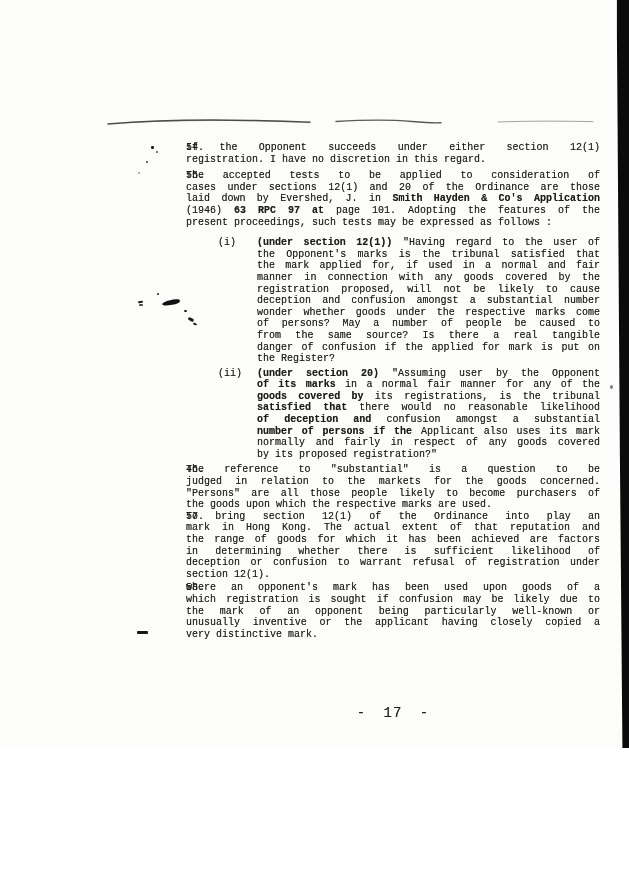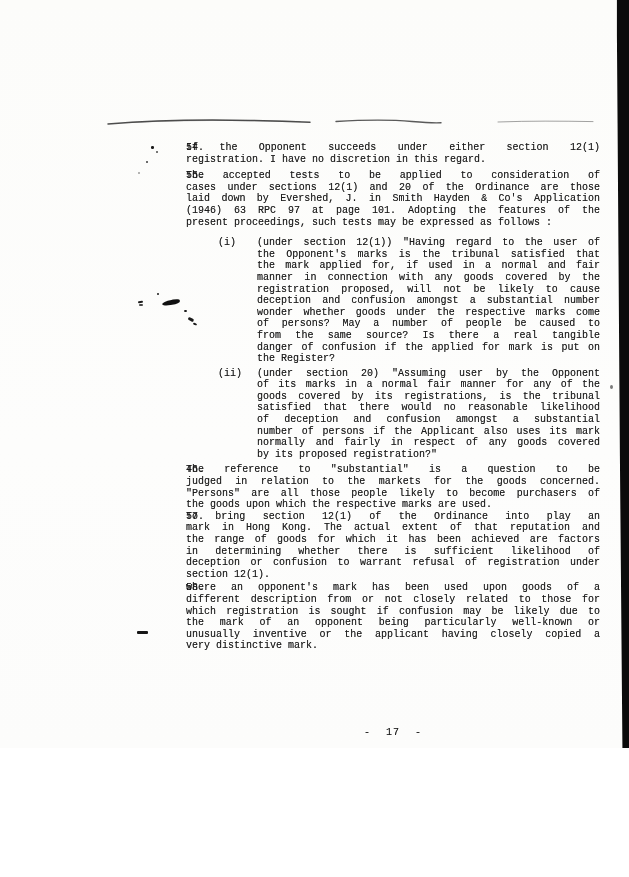--- a/index.html
+++ b/index.html
@@ -25,30 +25,30 @@
     font-size:10px;line-height:11.6px;color:#1c1c1c;
     text-shadow:0 0 0.5px rgba(25,25,25,.55);
   }
   .block{position:relative;}
   .block .marker{position:absolute;top:0;left:0;}
   .para > .line:first-child{text-indent:48px;}
   .item{padding-left:71px;}
   .item .marker{left:32px;}
   .line{text-align:justify;text-align-last:justify;}
   .line.last{text-align-last:left;}
-  .b{font-weight:normal;margin-top:14px;}
+  .b{font-weight:bold;margin-top:14px;}
   .textblock .block:nth-child(2){margin-top:5px;}
   .textblock .block:nth-child(3){margin-top:9px;}
   .textblock .block:nth-child(4){margin-top:3px;}
   .textblock .block:nth-child(5){margin-top:4px;}
   .textblock .block:nth-child(6){}
   .textblock .block:nth-child(7){margin-top:2px;font-family:Liberation Mono, monospace;}
   .pagenum{
-    position:absolute;left:186px;top:727px;width:414px;text-align:center;
-    font-size:10px;color:#1c1c1c;word-spacing:8px;letter-spacing:1px;
+    position:absolute;left:186px;top:705px;width:414px;text-align:center;
+    font-size:14px;color:#1c1c1c;word-spacing:8px;letter-spacing:1px;
     text-shadow:0 0 0.5px rgba(25,25,25,.5);
   }
   
   .mark{position:absolute;background:#1a1a1a;border-radius:50%;}
   .sp1{left:151px;top:146px;width:2.5px;height:2.5px;}
   .sp2{left:156px;top:151px;width:1.5px;height:1.5px;opacity:.7;}
   .sp3{left:146px;top:161px;width:2px;height:2px;opacity:.85;}
   .sp4{left:138px;top:172px;width:2px;height:1.5px;opacity:.4;}
   .sm1a{left:138px;top:301px;width:5px;height:2px;border-radius:1px;transform:rotate(-8deg);}
   .sm1b{left:139px;top:304px;width:4px;height:1.5px;border-radius:1px;opacity:.8;}
@@ -141,21 +141,20 @@
         <div class="line"><span>To bring section 12(1) of the Ordinance into play an</span></div>
         <div class="line"><span>mark in Hong Kong. The actual extent of that reputation and</span></div>
         <div class="line"><span>the range of goods for which it has been achieved are factors</span></div>
         <div class="line"><span>in determining whether there is sufficient likelihood of</span></div>
         <div class="line"><span>deception or confusion to warrant refusal of registration under</span></div>
         <div class="line last"><span>section 12(1).</span></div>
       </div>
       <div class="block para">
         <span class="marker">58.</span>
         <div class="line"><span>where an opponent's mark has been used upon goods of a</span></div>
-        <div class="line"><span>different description from or not closely related to those for</span></div>
         <div class="line"><span>which registration is sought if confusion may be likely due to</span></div>
         <div class="line"><span>the mark of an opponent being particularly well-known or</span></div>
         <div class="line"><span>unusually inventive or the applicant having closely copied a</span></div>
         <div class="line last"><span>very distinctive mark.</span></div>
       </div>
     </div>
 
   <div class="pagenum">- 17 -</div>
 
 </div>

